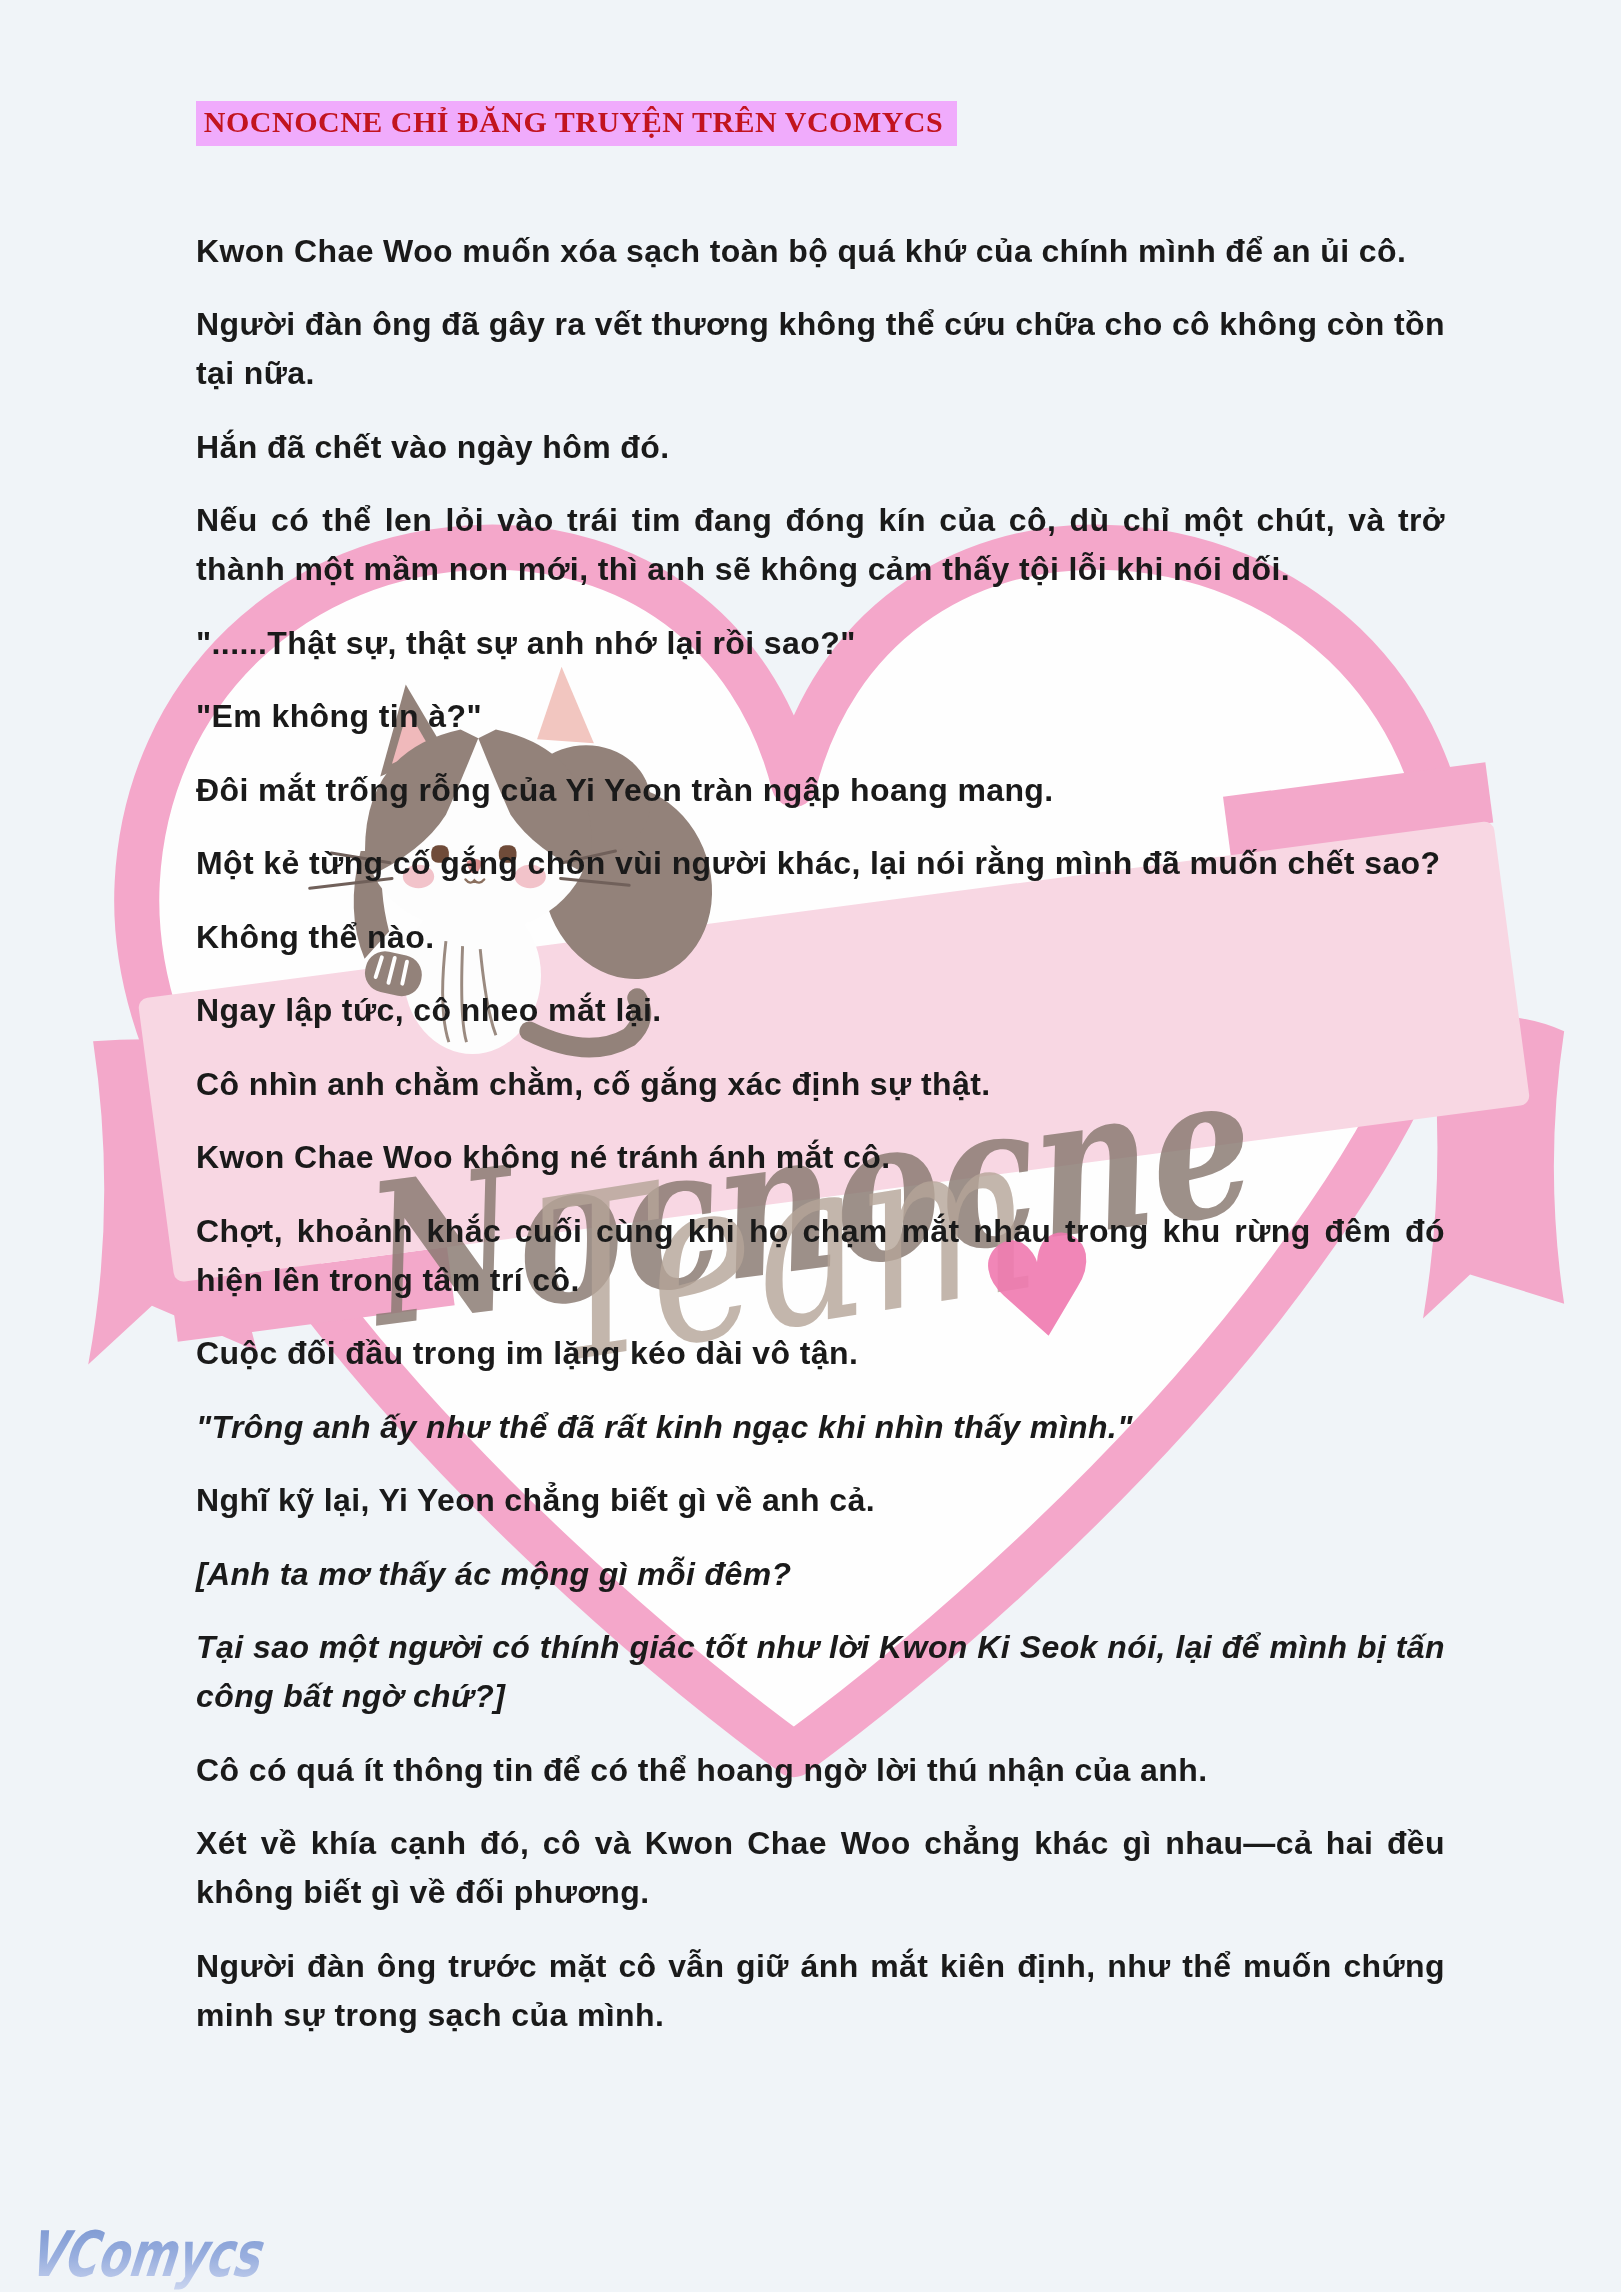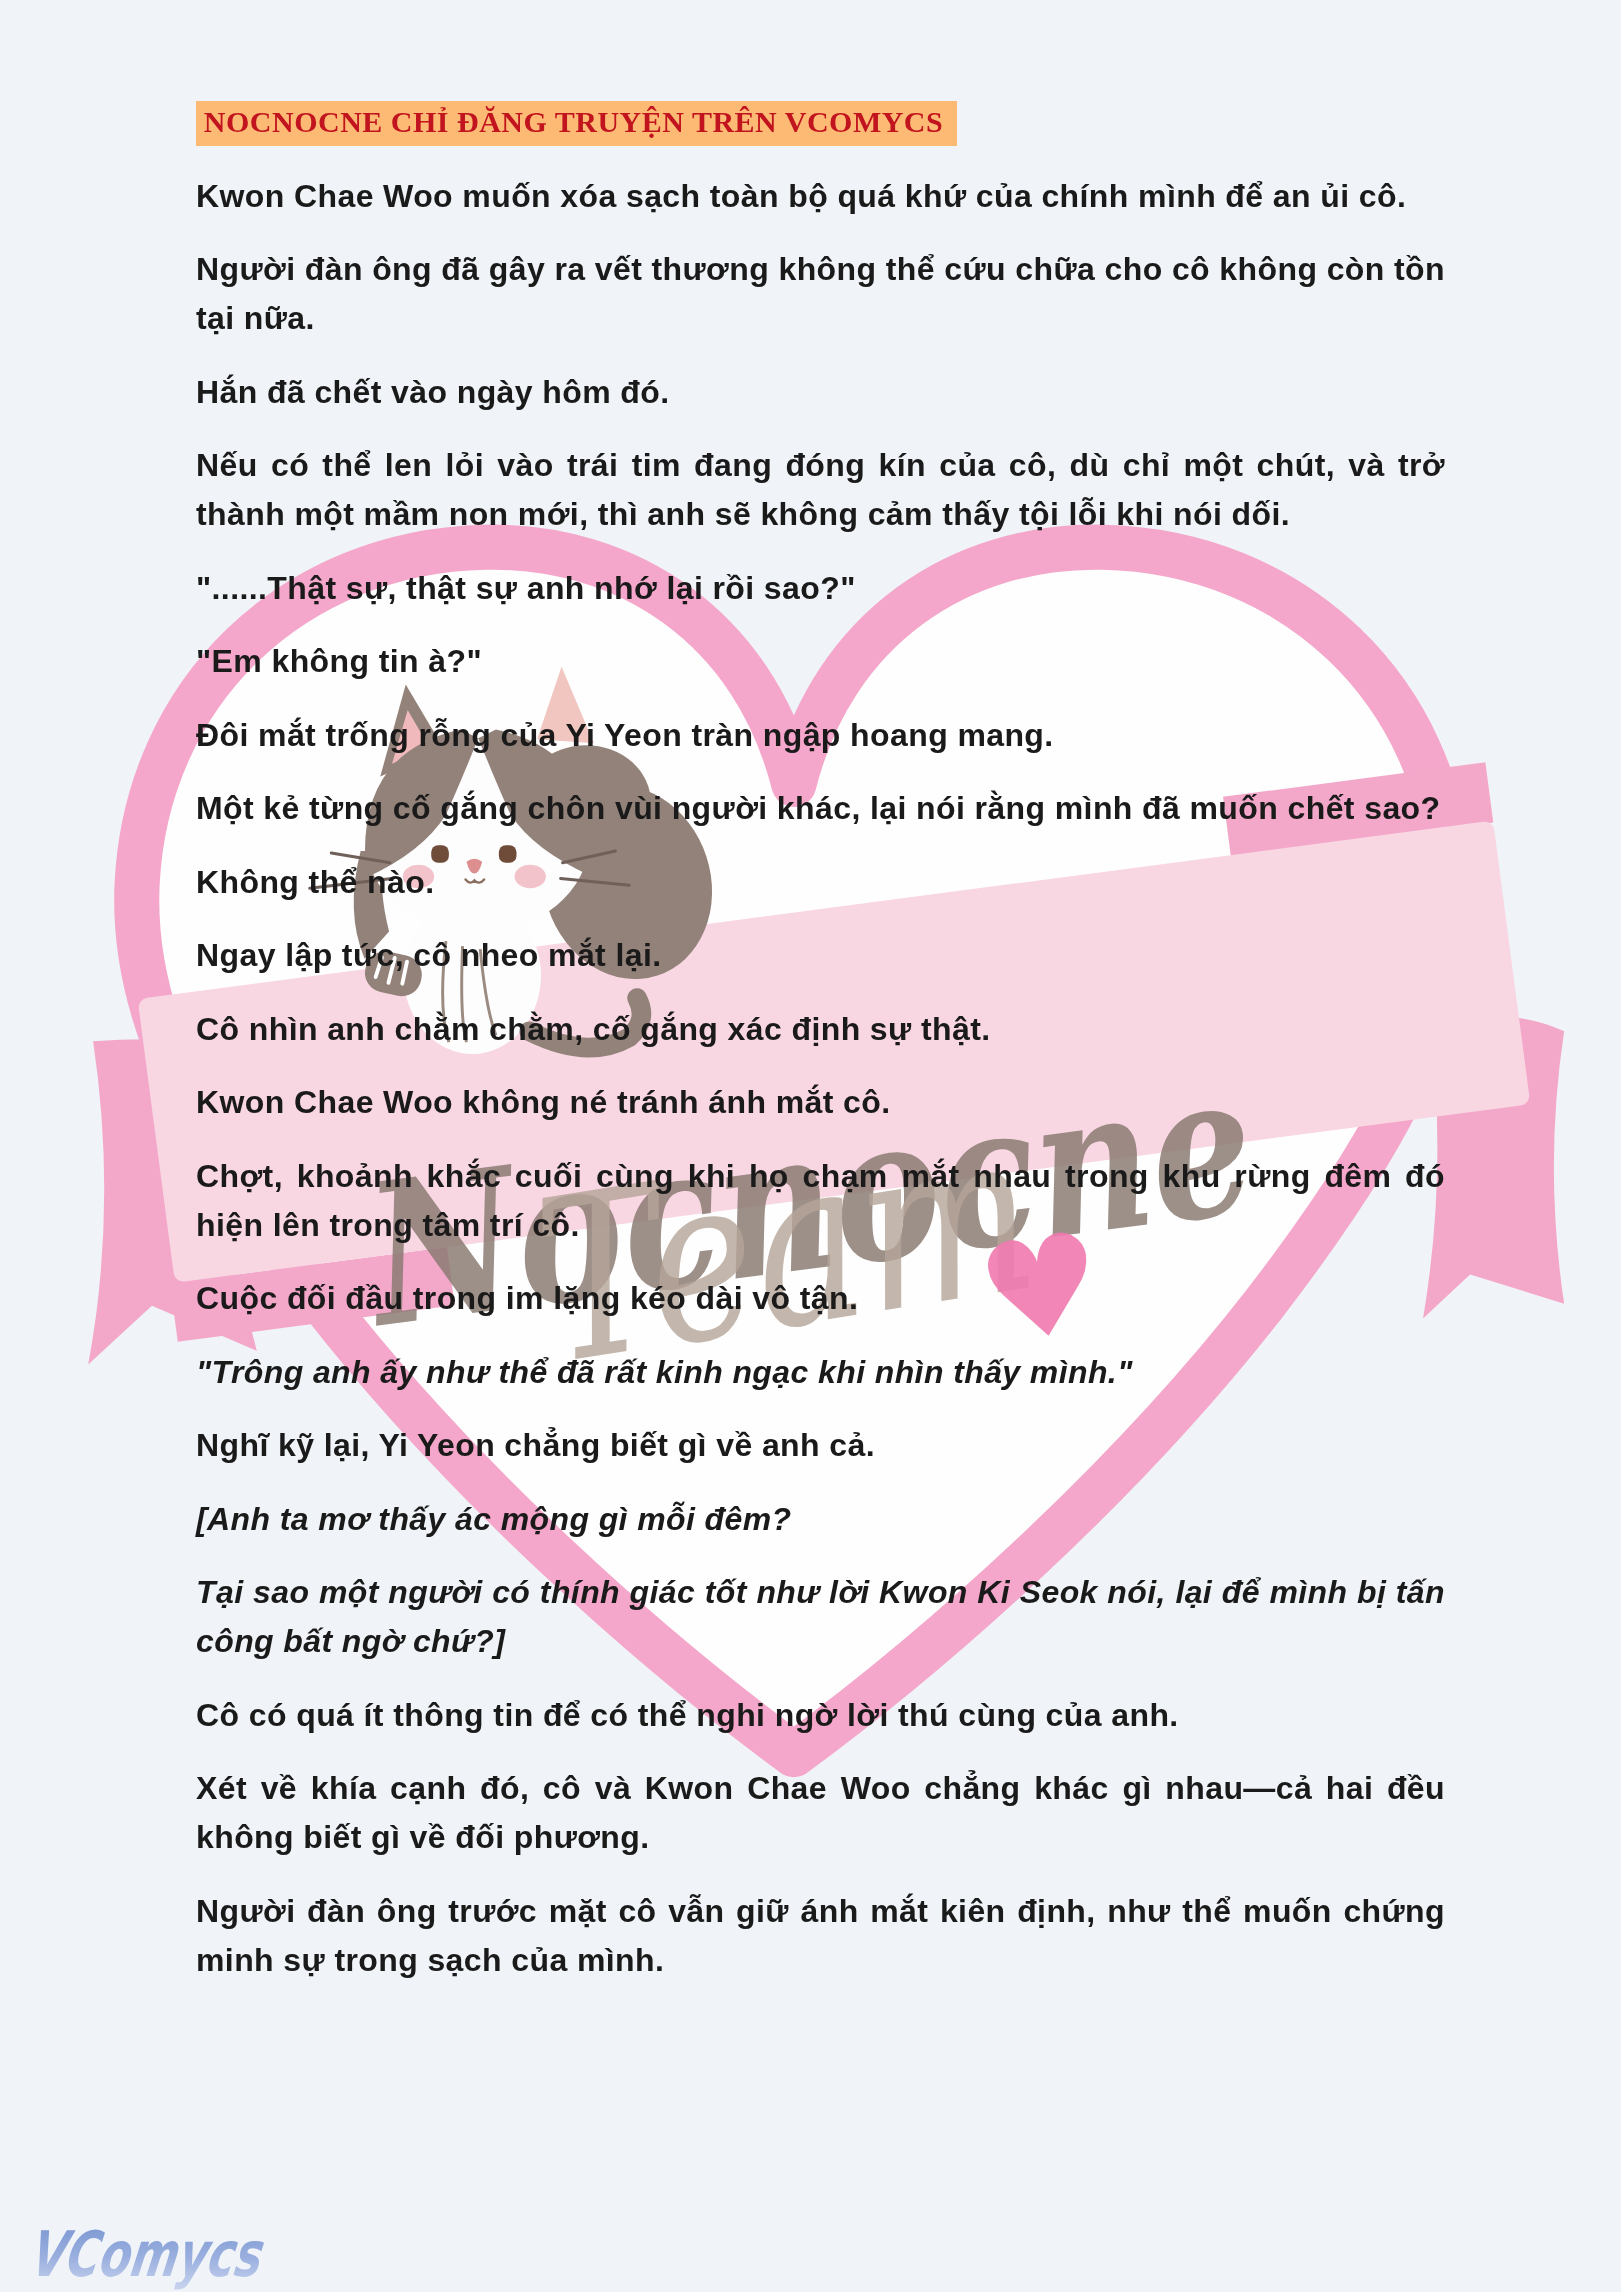--- a/index.html
+++ b/index.html
@@ -17,23 +17,23 @@
   .watermark-layer{
     position:absolute;left:0;top:0;width:1621px;height:2293px;
     z-index:0;
   }
   .content{
     position:relative;z-index:1;
     padding:101px 176px 0 196px;
   }
   .header-badge{
     display:inline-block;
-    background:#fdba74;
+    background:#f0abfc;
     padding:3.9px 13.7px 6.9px 7.8px;
-    margin-bottom:26px;
+    margin-bottom:81px;
   }
   .header-badge span{
     font-family:"Liberation Serif","DejaVu Serif",serif;
     font-weight:bold;
     font-size:30px;
     letter-spacing:0.5px;
     color:#c2141f;
   }
   .body-text p{
     margin:0 0 24.5px 0;
@@ -151,20 +151,20 @@
       <p>Không thể nào.</p>
       <p>Ngay lập tức, cô nheo mắt lại.</p>
       <p>Cô nhìn anh chằm chằm, cố gắng xác định sự thật.</p>
       <p>Kwon Chae Woo không né tránh ánh mắt cô.</p>
       <p>Chợt, khoảnh khắc cuối cùng khi họ chạm mắt nhau trong khu rừng đêm đó hiện lên trong tâm trí cô.</p>
       <p>Cuộc đối đầu trong im lặng kéo dài vô tận.</p>
       <p class="em">"Trông anh ấy như thể đã rất kinh ngạc khi nhìn thấy mình."</p>
       <p>Nghĩ kỹ lại, Yi Yeon chẳng biết gì về anh cả.</p>
       <p class="em">[Anh ta mơ thấy ác mộng gì mỗi đêm?</p>
       <p class="em">Tại sao một người có thính giác tốt như lời Kwon Ki Seok nói, lại để mình bị tấn công bất ngờ chứ?]</p>
-      <p>Cô có quá ít thông tin để có thể nghi ngờ lời thú cùng của anh.</p>
+      <p>Cô có quá ít thông tin để có thể hoang ngờ lời thú nhận của anh.</p>
       <p>Xét về khía cạnh đó, cô và Kwon Chae Woo chẳng khác gì nhau—cả hai đều không biết gì về đối phương.</p>
       <p>Người đàn ông trước mặt cô vẫn giữ ánh mắt kiên định, như thể muốn chứng minh sự trong sạch của mình.</p>
     </div>
   </div>
 
 </div>
 
 
 </body></html>

